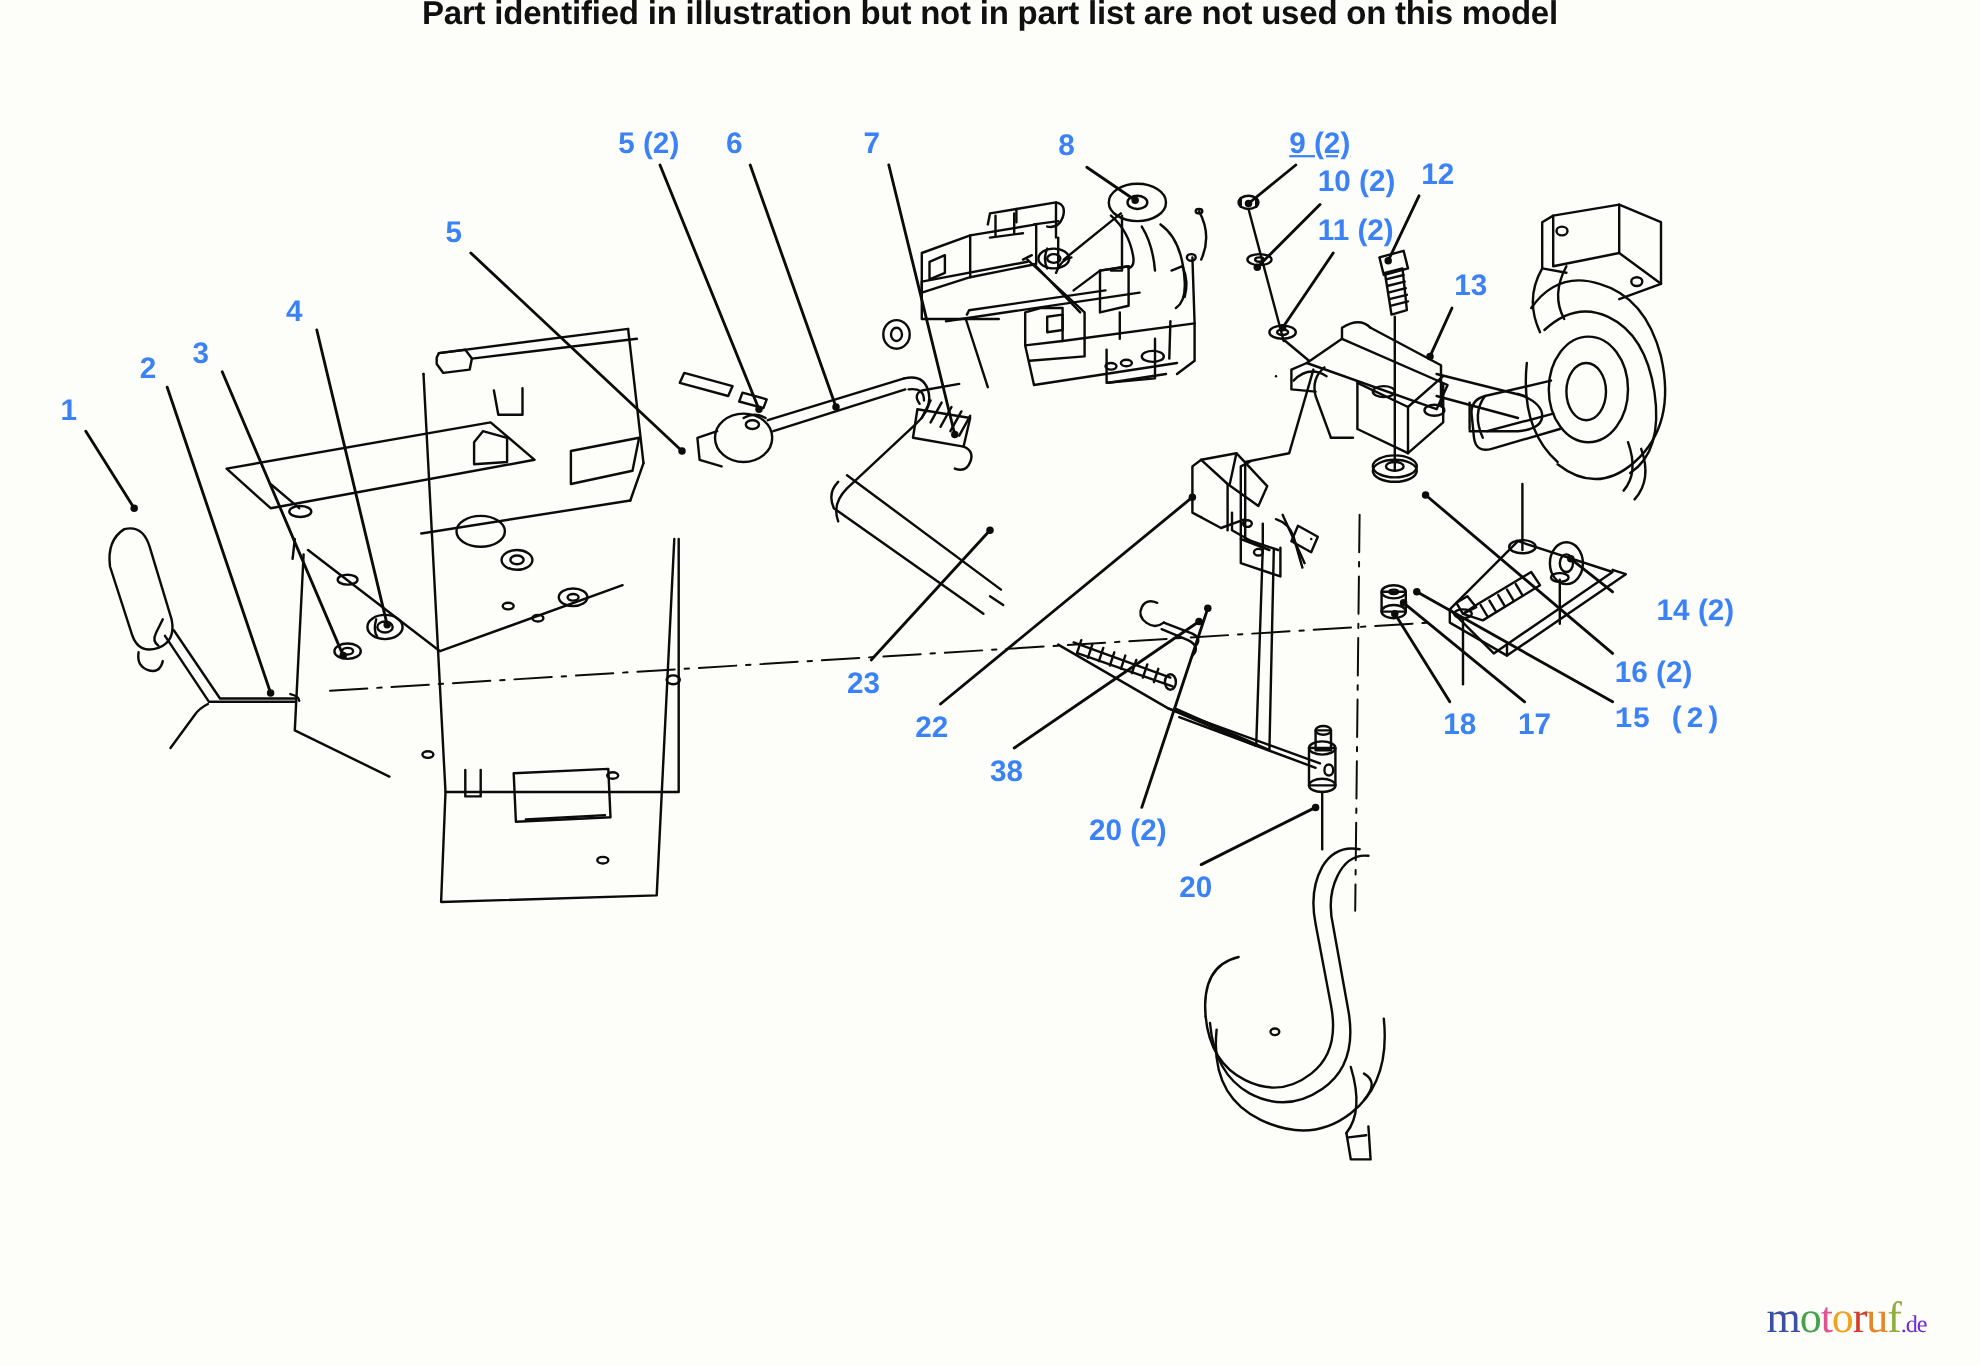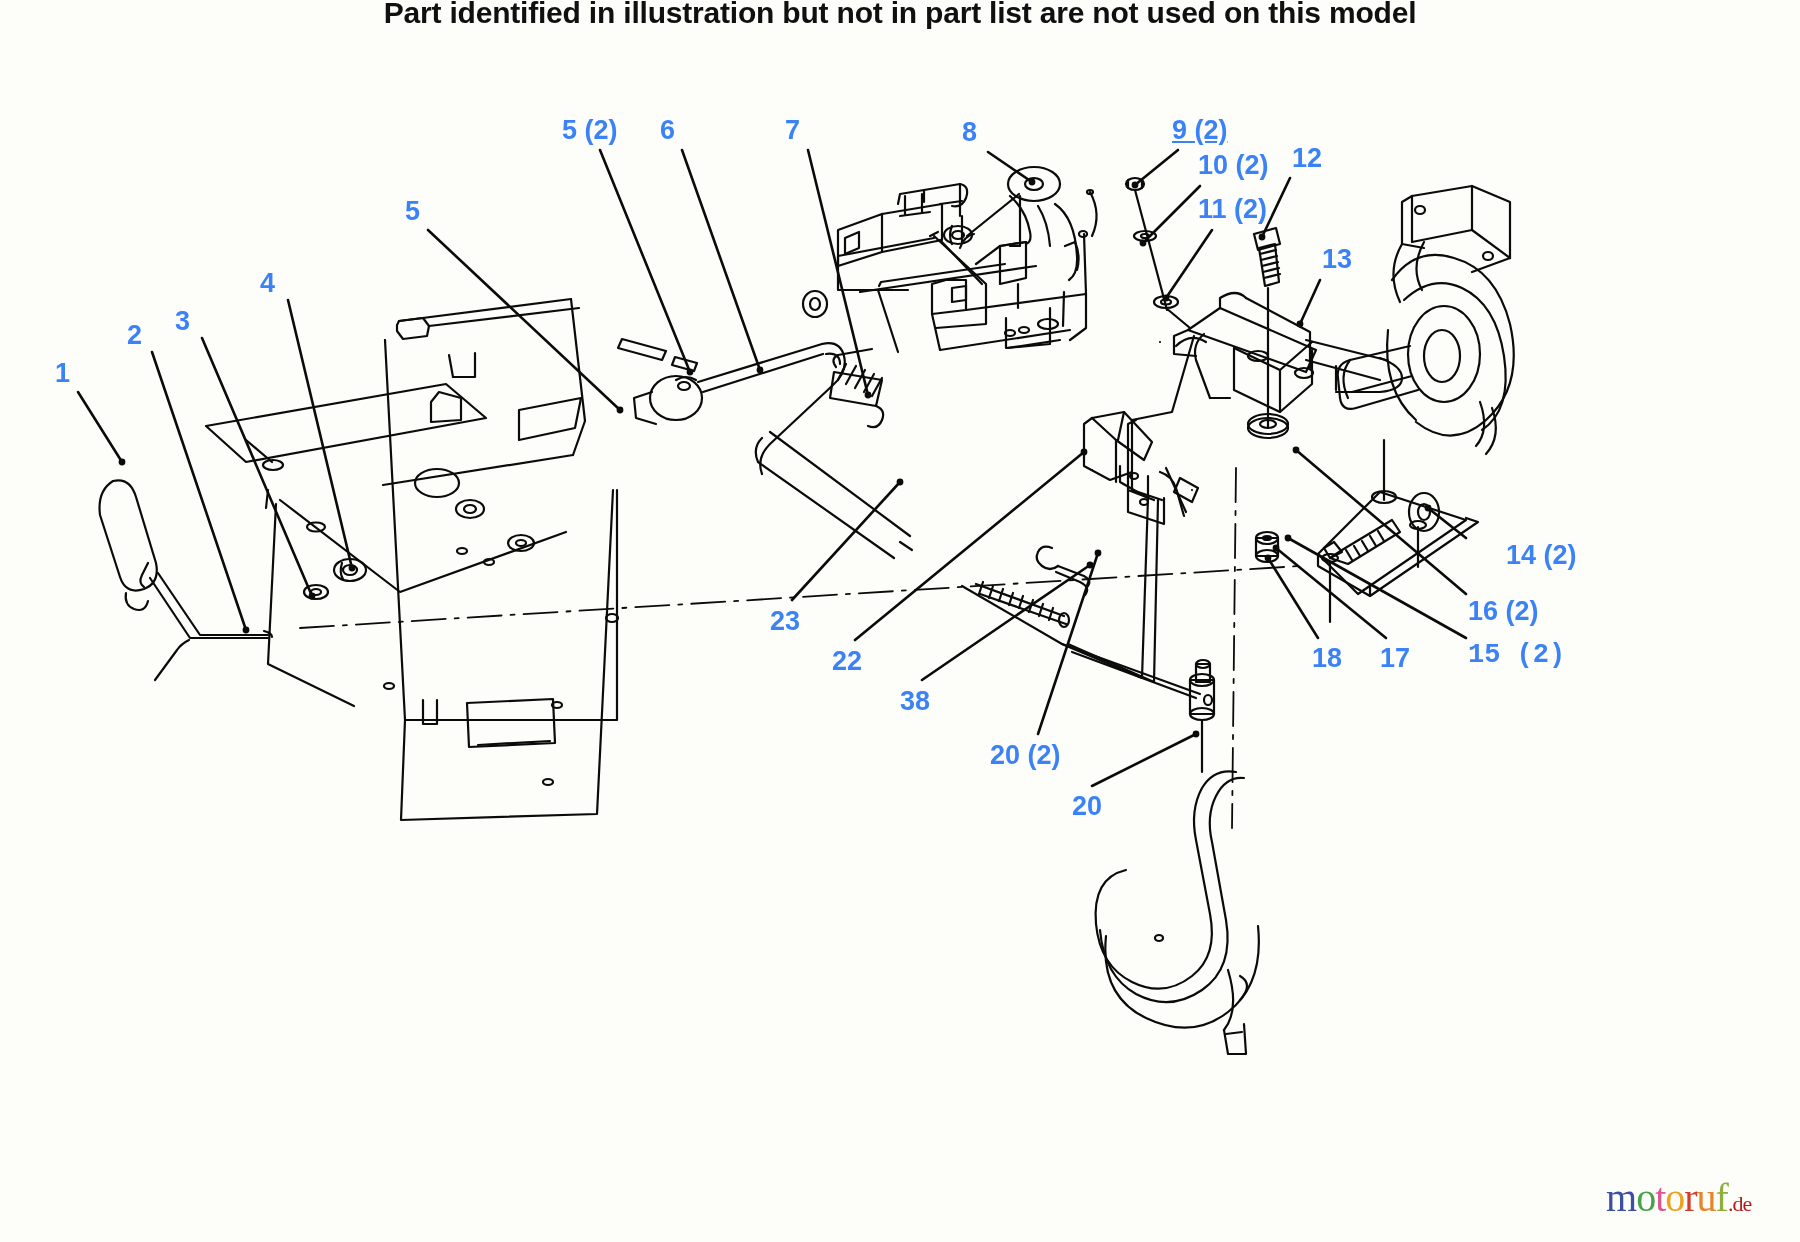--- a/index.html
+++ b/index.html
@@ -51,21 +51,21 @@
     line-height: 1;
     white-space: nowrap;
   }
   #watermark .m1 { color: #3b4fa3; }
   #watermark .o1 { color: #44a349; }
   #watermark .t1 { color: #e0538f; }
   #watermark .o2 { color: #f0a11e; }
   #watermark .r1 { color: #d23c2c; }
   #watermark .u1 { color: #e4862a; }
   #watermark .f1 { color: #8fae3c; }
-  #watermark .de { color: #b91c1c; font-size: 22px; }
+  #watermark .de { color: #6d28d9; font-size: 22px; }
 </style>
 </head>
 <body>
 
 <div id="page">
 
   <div id="title">Part identified in illustration but not in part list are not used on this model</div>
 
   <svg id="artwork" width="1800" height="1242" viewBox="0 0 1800 1242">
     <g fill="none" stroke="#0b0b0b" stroke-width="2.2" stroke-linecap="round" stroke-linejoin="round">

